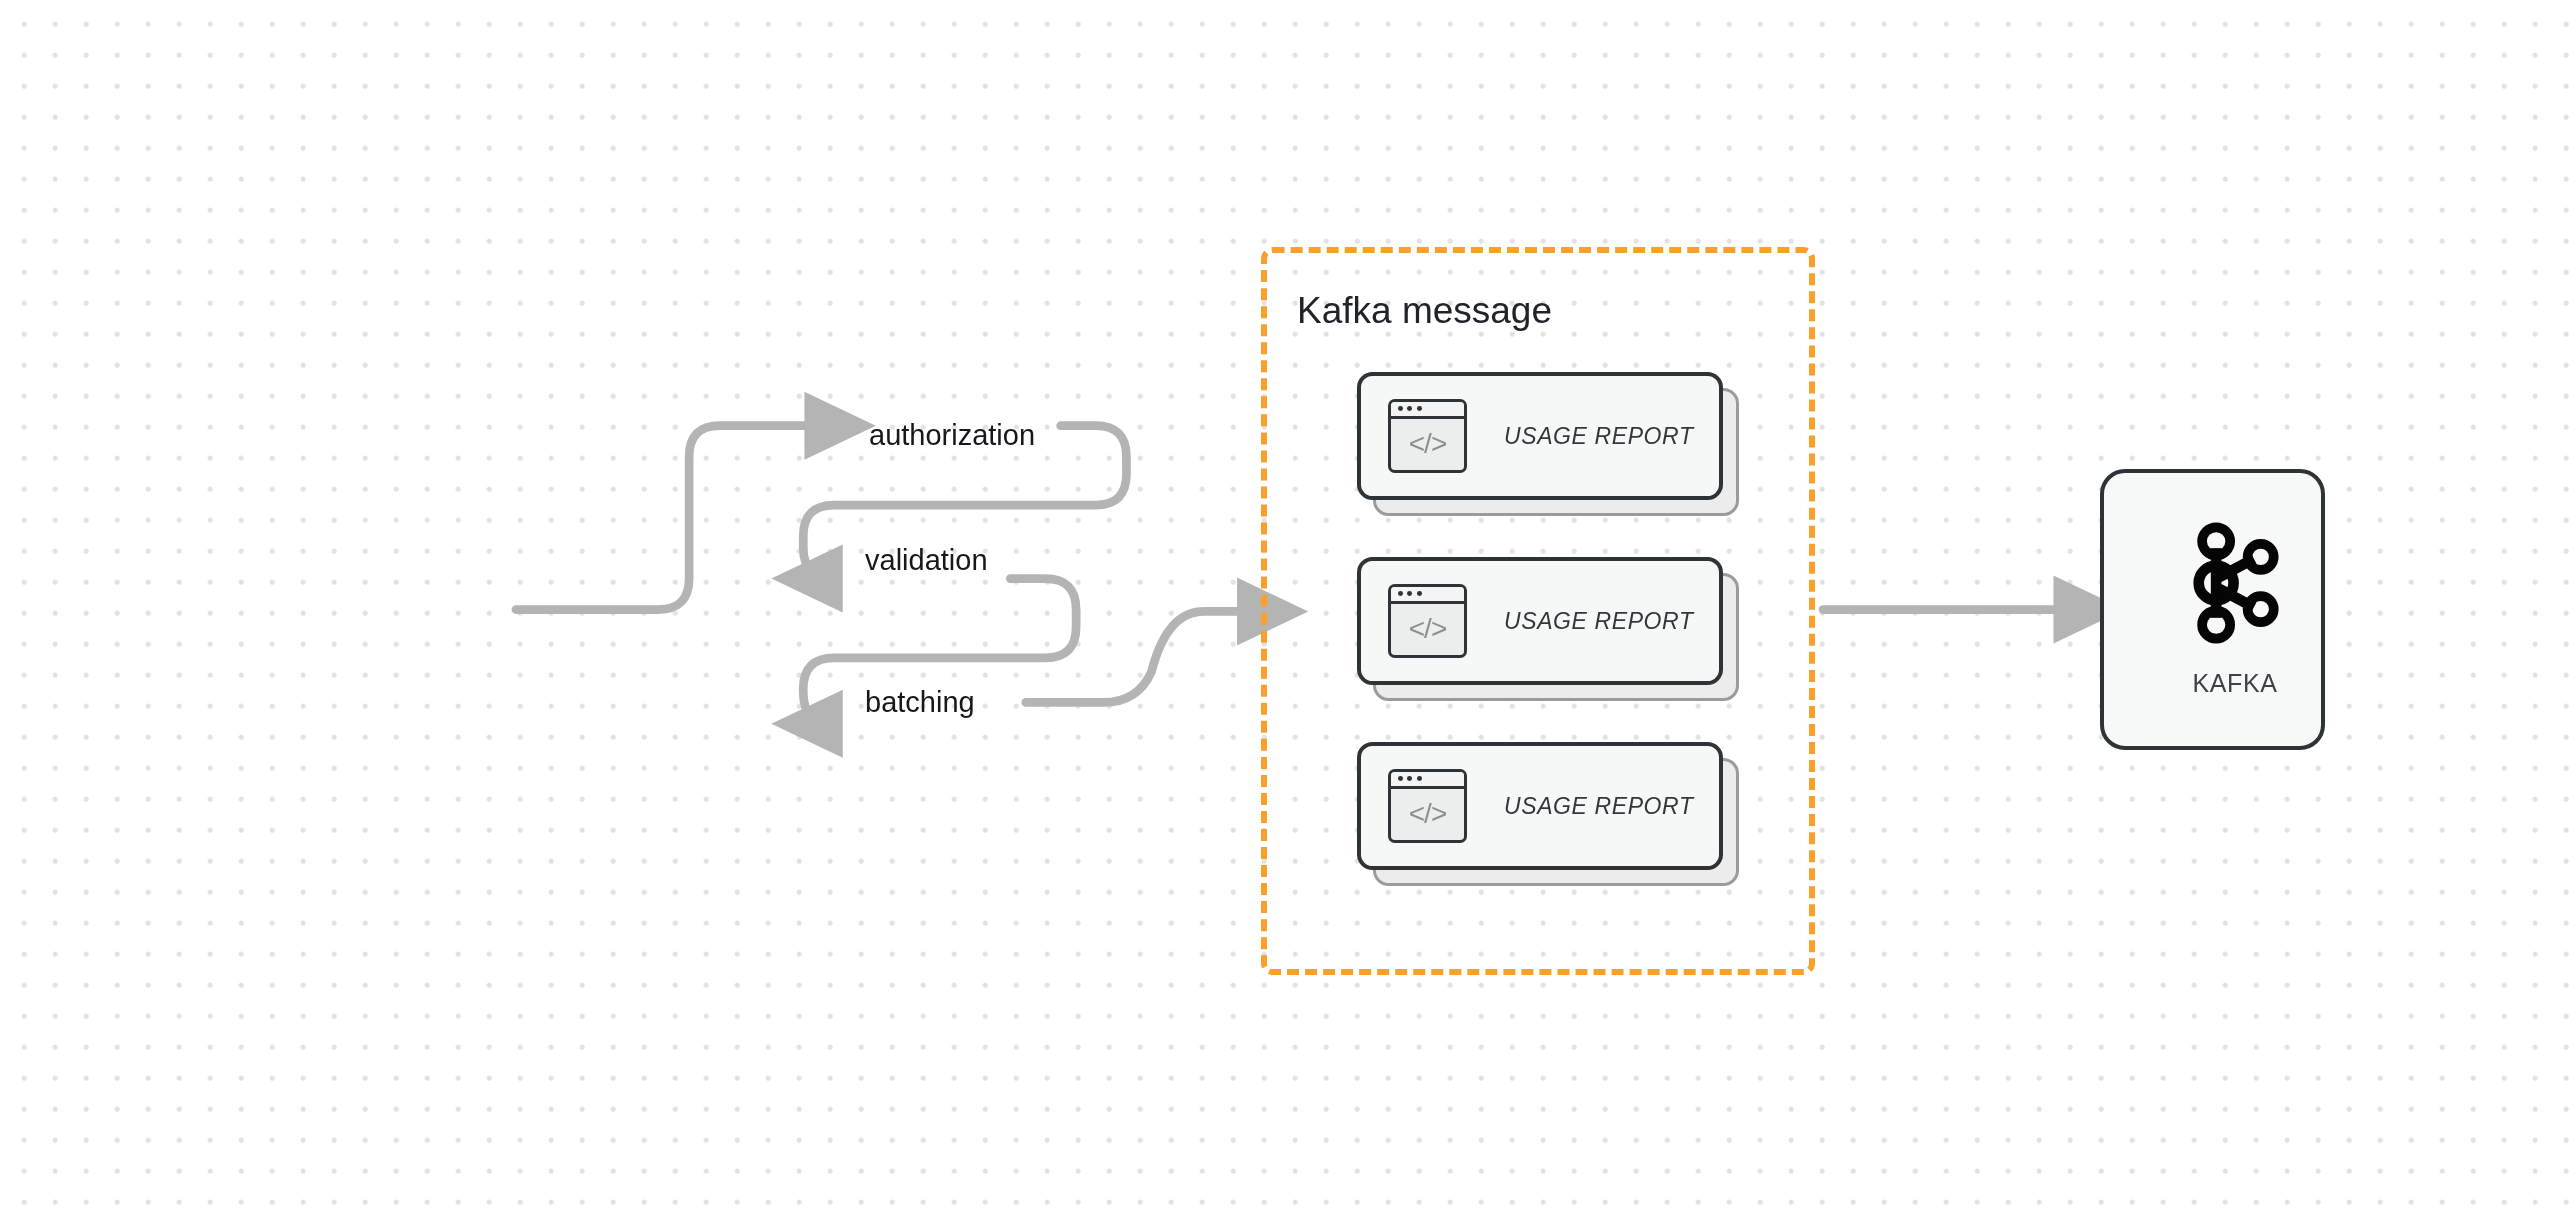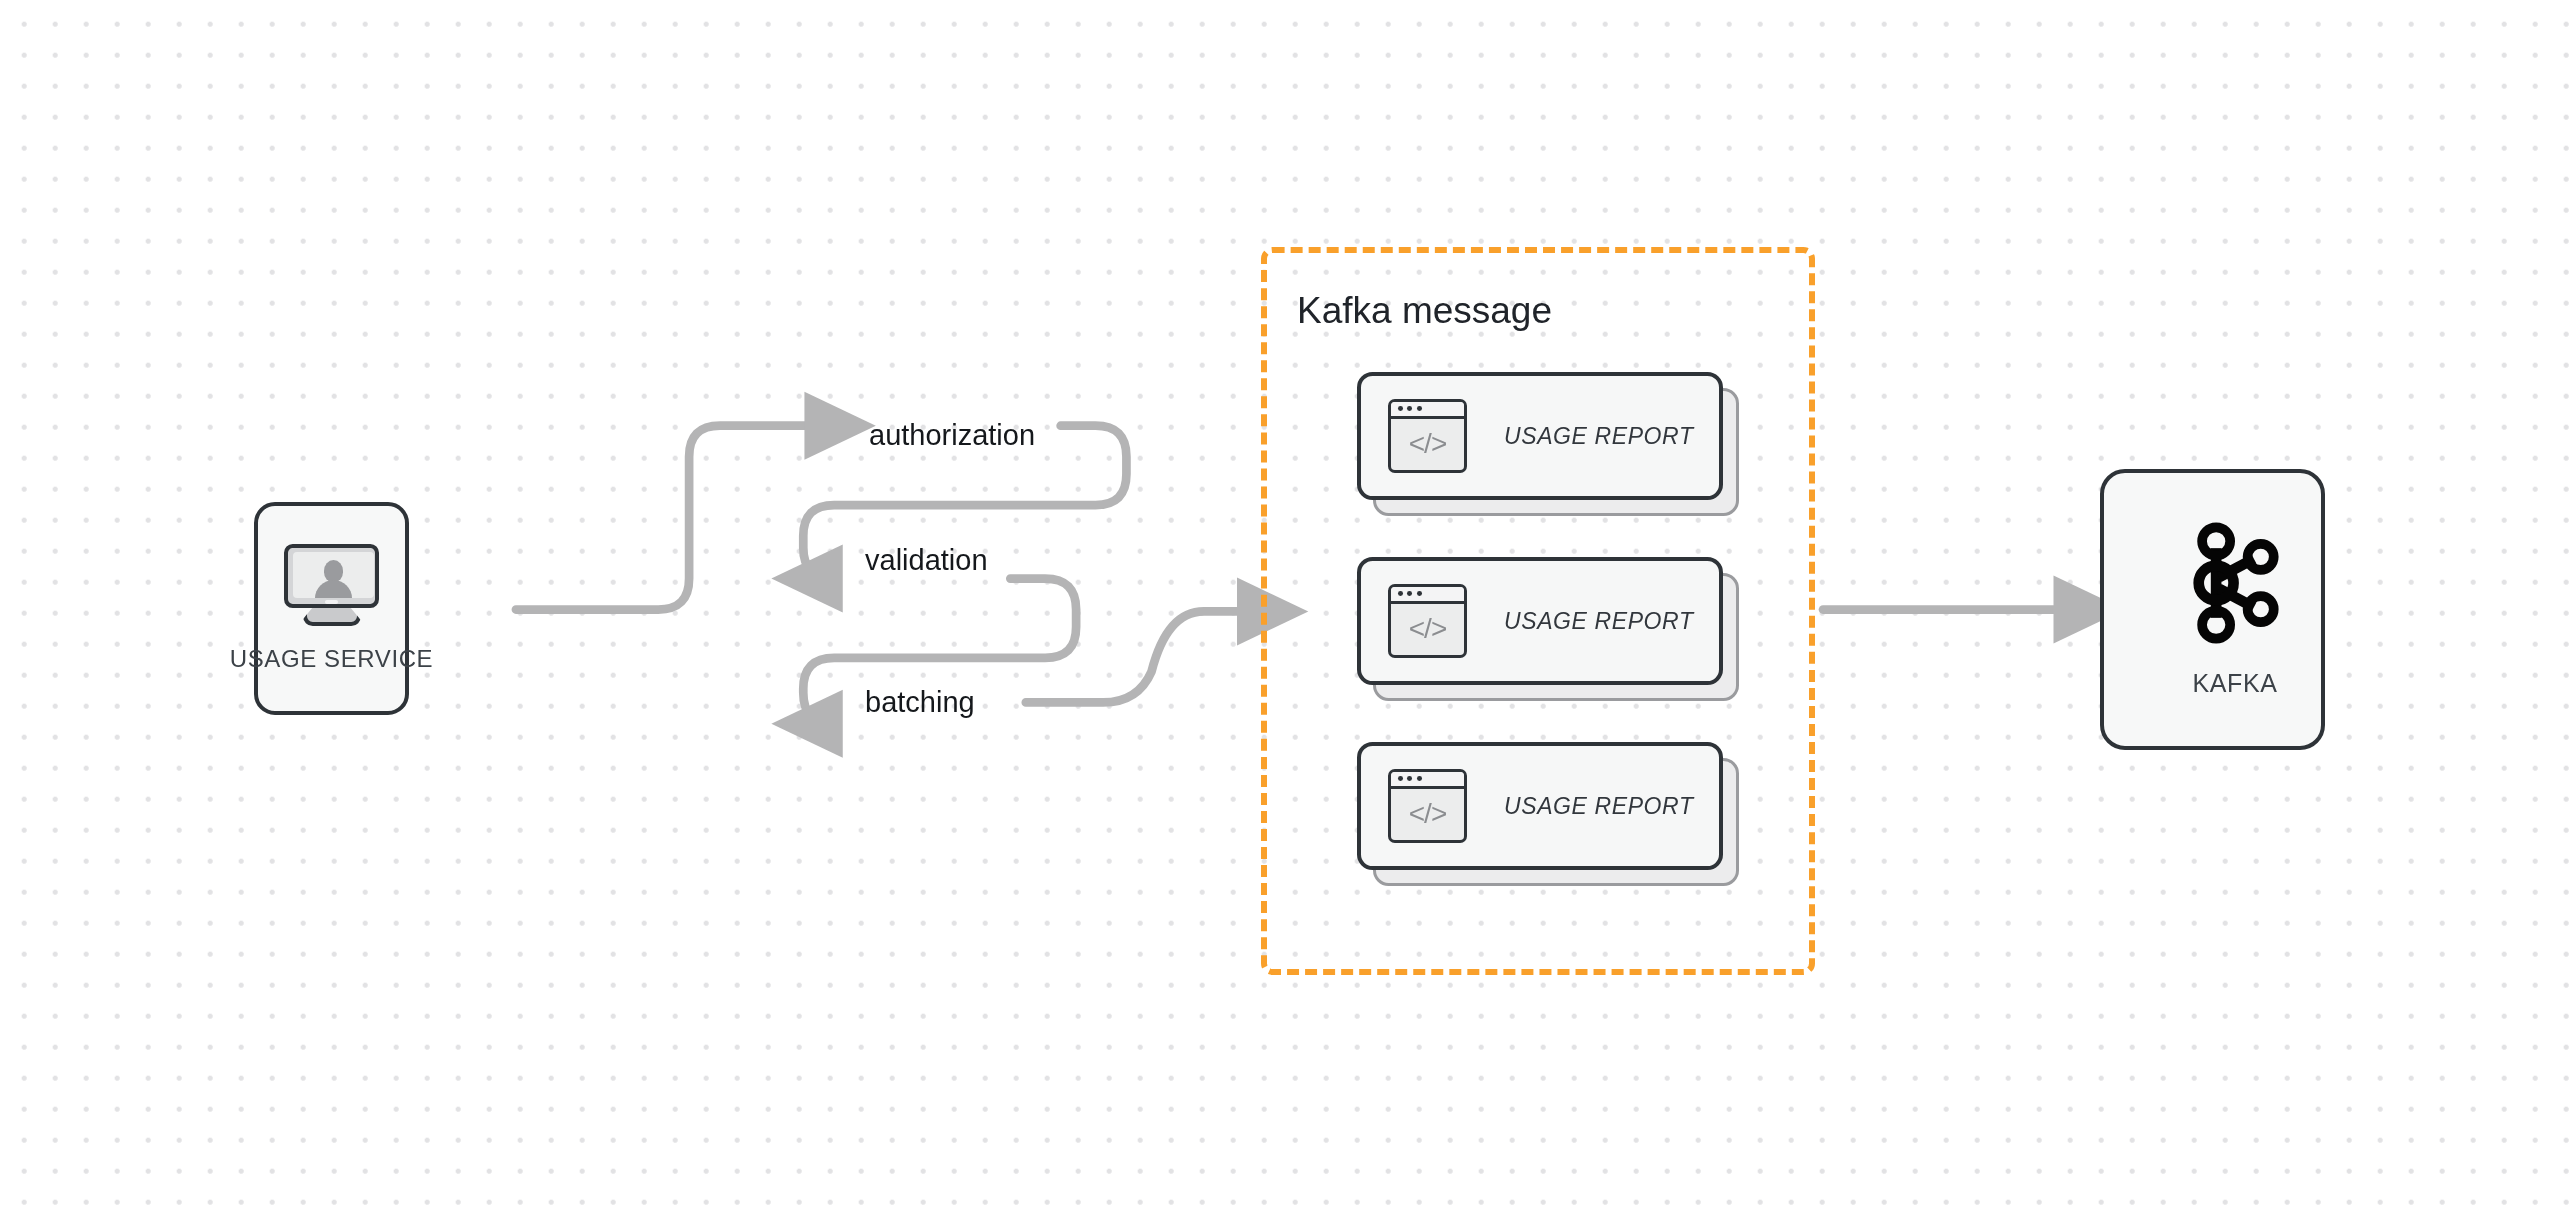--- a/index.html
+++ b/index.html
@@ -258,33 +258,20 @@
 
       <path d="M 1044,598 H 1080 Q 1112,598 1112,630 V 648 Q 1112,680 1080,680 H 862
                Q 830,680 830,712 V 716 Q 830,748 862,748 H 851" marker-end="url(#arrowhead)"></path>
 
       <path d="M 1060,726 H 1140 Q 1176,726 1190,694 Q 1206,632 1244,632 H 1298" marker-end="url(#arrowhead)"></path>
 
       <path d="M 1884,630 H 2142" marker-end="url(#arrowhead)"></path>
     </g>
   </svg>
 
-  <div class="node" id="usage-service">
-    <div class="monitor">
-      <div class="monitor-base-shape"></div>
-      <div class="monitor-frame">
-        <div class="monitor-screen">
-          <div class="person-head"></div>
-          <div class="person-body"></div>
-        </div>
-        <div class="monitor-notch"></div>
-      </div>
-    </div>
-    <div class="node-label">USAGE SERVICE</div>
-  </div>
 
   <div class="step-label" style="left:869px; top:419px;">authorization</div>
   <div class="step-label" style="left:865px; top:544px;">validation</div>
   <div class="step-label" style="left:865px; top:686px;">batching</div>
 
   <div id="kafka-message-group">
     <div id="kafka-message-title">Kafka message</div>
 
     <div class="report-card-wrap" style="top:119px;">
       <div class="report-card-back"></div>

